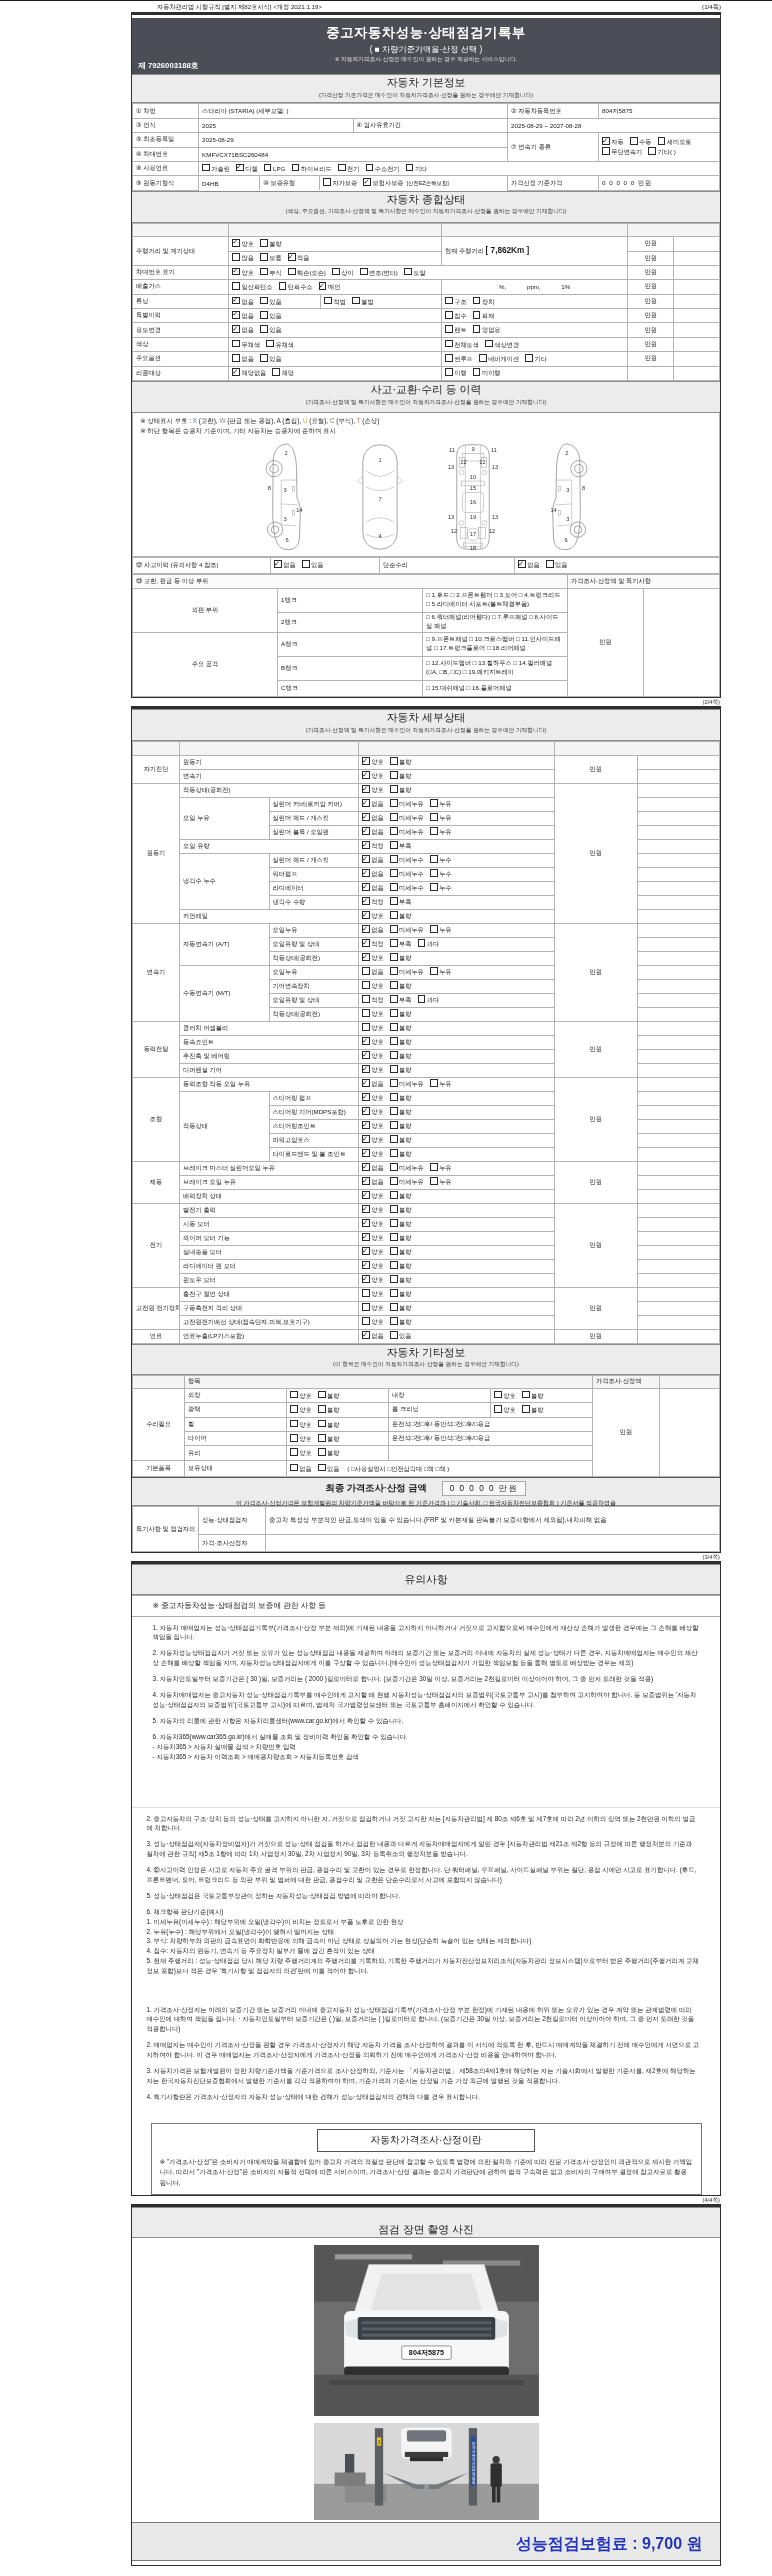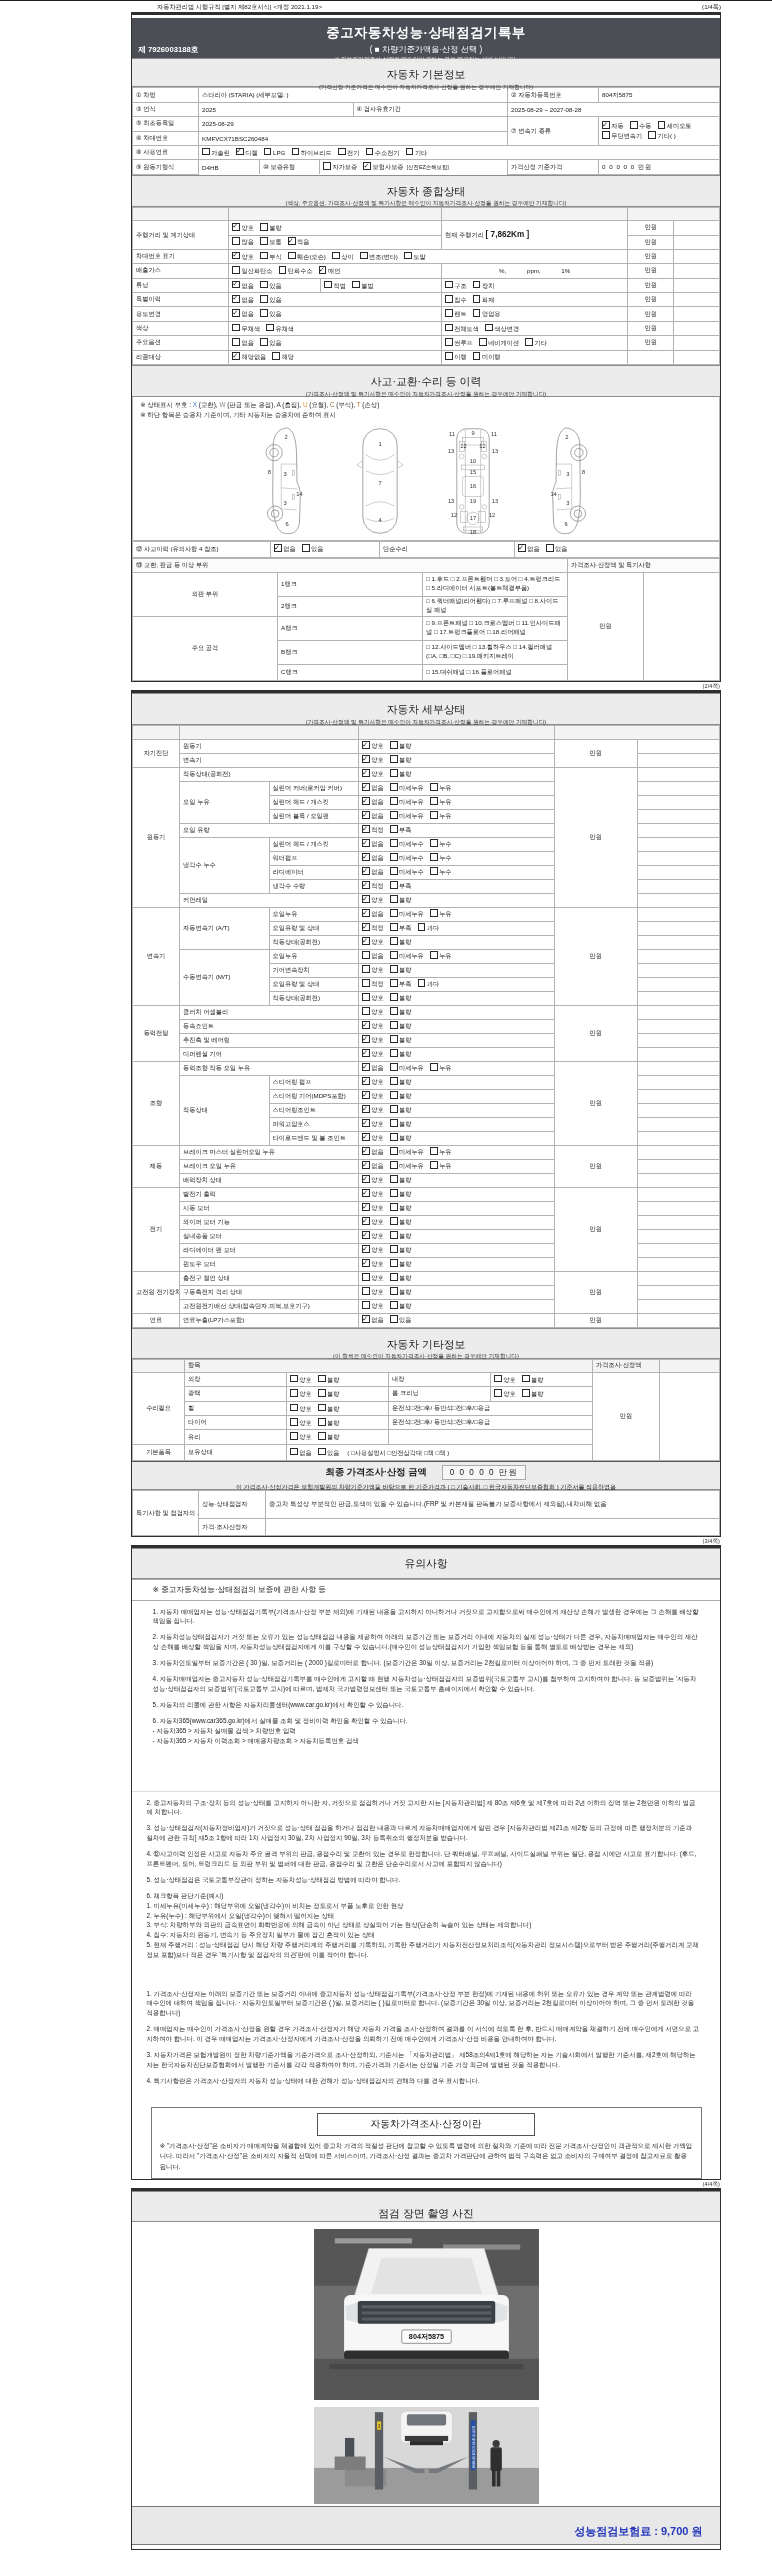--- a/index.html
+++ b/index.html
@@ -6,28 +6,28 @@
   body{font-family:"Liberation Sans","DejaVu Sans",sans-serif;color:#1a1a1a;}
   .page{position:relative;width:773px;height:2576px;overflow:hidden;background:#fff;border-top:1.5px solid #1f1f1f;box-sizing:border-box;}
   .col{margin-left:131px;width:590px;box-sizing:border-box;}
   .top-note-row{position:relative;height:9.3px;margin-top:1.5px;font-size:6.2px;color:#222;}
   .top-note-row .left{position:absolute;left:26px;top:0;}
   .top-note-row .right{position:absolute;right:0;top:0;}
   .pagemark{height:8.2px;font-size:5.7px;color:#333;text-align:right;padding-right:1px;line-height:8.2px;}
 
   .docbox{border:1px solid #2e2e2e;border-top-width:3.6px;background:#fff;box-sizing:border-box;}
   .gap{height:3.6px;background:#fff;}
-  .dark-band{position:relative;height:40px;background:#4b4e54;color:#fff;text-align:center;}
+  .dark-band{position:relative;height:56px;background:#4b4e54;color:#fff;text-align:center;}
   .dark-band .t1{font-size:13.4px;letter-spacing:0.5px;padding-top:5.2px;font-weight:bold;}
   .dark-band .t2{font-size:8.2px;margin-top:2.1px;}
   .dark-band .t3{font-size:5.7px;color:#e3e3e3;margin-top:1.5px;}
   .dark-band .docnum{position:absolute;left:6.2px;bottom:3.1px;font-size:7.7px;font-weight:bold;}
 
   .sec-head{background:#ececec;border-top:0.5px solid #8d8d8d;border-bottom:0.5px solid #8d8d8d;text-align:center;}
-  .sec-head .st{font-size:10.8px;padding-top:9px;}
+  .sec-head .st{font-size:10.8px;padding-top:1px;}
   .sec-head .ss{font-size:5.7px;color:#333;margin-top:1.5px;}
   .h56{height:29px;box-sizing:border-box;} .h62{height:32px;box-sizing:border-box;} .h60{height:31px;box-sizing:border-box;}
 
   table.grid{border-collapse:collapse;width:100%;table-layout:fixed;}
   table.grid td,table.grid th{border:0.5px solid #b3b3b3;font-size:6.2px;font-weight:normal;padding:0.5px 3.1px;box-sizing:border-box;overflow:hidden;white-space:nowrap;}
   table.grid td.wrap{white-space:normal;}
   .cen{text-align:center;}
   .hrow td{background:#f4f4f4;height:13.4px;}
   .r28 td{height:14.4px;} .r26 td{height:14px;}
 
@@ -54,21 +54,21 @@
   .notice-item{margin-bottom:6.2px;}
   .sec-sub{border-bottom:0.5px solid #aaa;border-top:0.5px solid #aaa;font-size:7.7px;padding:5.2px 0 5.2px 20.6px;box-sizing:border-box;}
   .inner-box{margin:3.1px 18.5px 0 18.5px;border:0.5px solid #777;padding:5.2px 8.2px 6.2px 8.2px;}
   .inner-box-title{width:216px;margin:0 auto;border:0.5px solid #555;text-align:center;font-size:9.8px;padding:4.1px 0;}
   .inner-box-text{margin-top:5.2px;font-size:6.4px;line-height:10.3px;}
 
   .photo-wrap{padding-top:6.2px;text-align:center;}
   .photo{display:inline-block;background:#777;}
   .sign-band{background:#e8e8e8;border-top:0.5px solid #777;border-bottom:0.5px solid #777;height:39px;position:relative;box-sizing:border-box;}
   .sign-band .sg{font-size:8.2px;text-align:center;padding-top:5.2px;}
-  .sign-band .fee{position:absolute;right:17.5px;bottom:5.2px;color:#2336bb;font-size:11px;font-weight:bold;}
+  .sign-band .fee{position:absolute;right:17.5px;bottom:5.2px;color:#2336bb;font-size:16px;font-weight:bold;}
   .confirm{padding-top:4.1px;text-align:center;font-size:7px;font-weight:bold;line-height:11.3px;}
 </style>
 </head>
 <body>
 
 <div class="page">
 
   <div class="col top-note-row">
     <span class="left">자동차관리법 시행규칙 [별지 제82호서식] &lt;개정 2021.1.19&gt;</span>
     <span class="right">(1/4쪽)</span>

